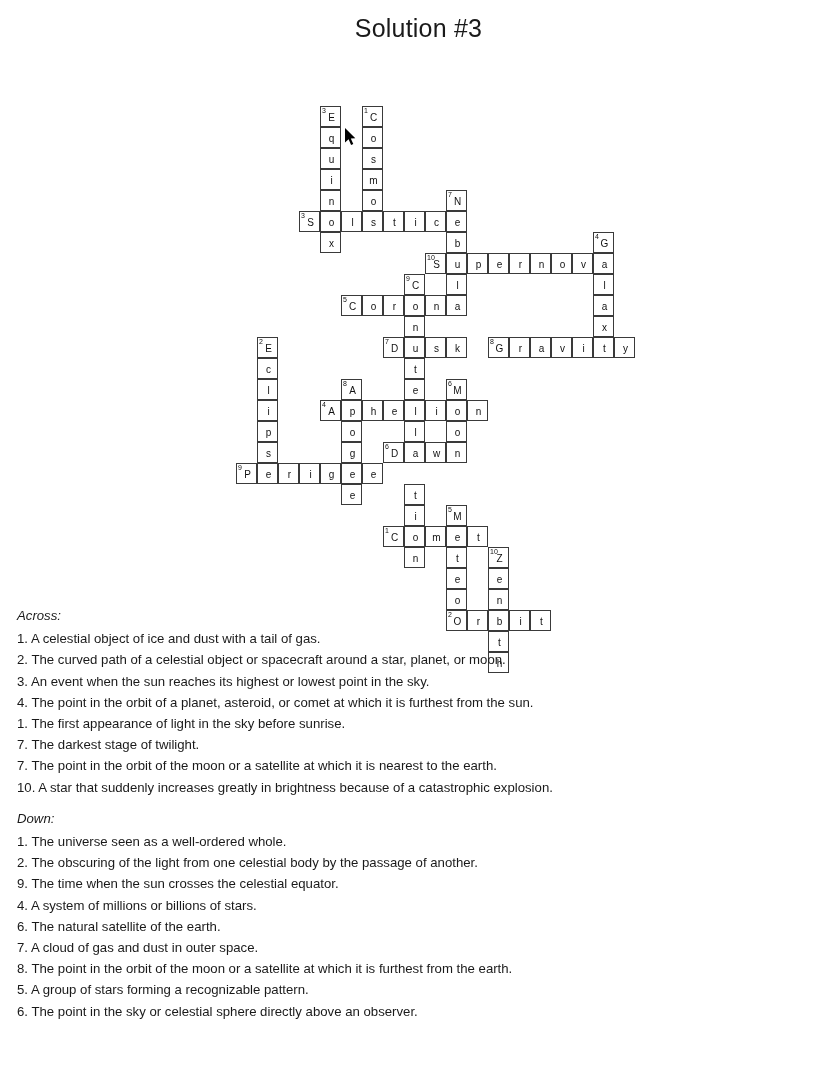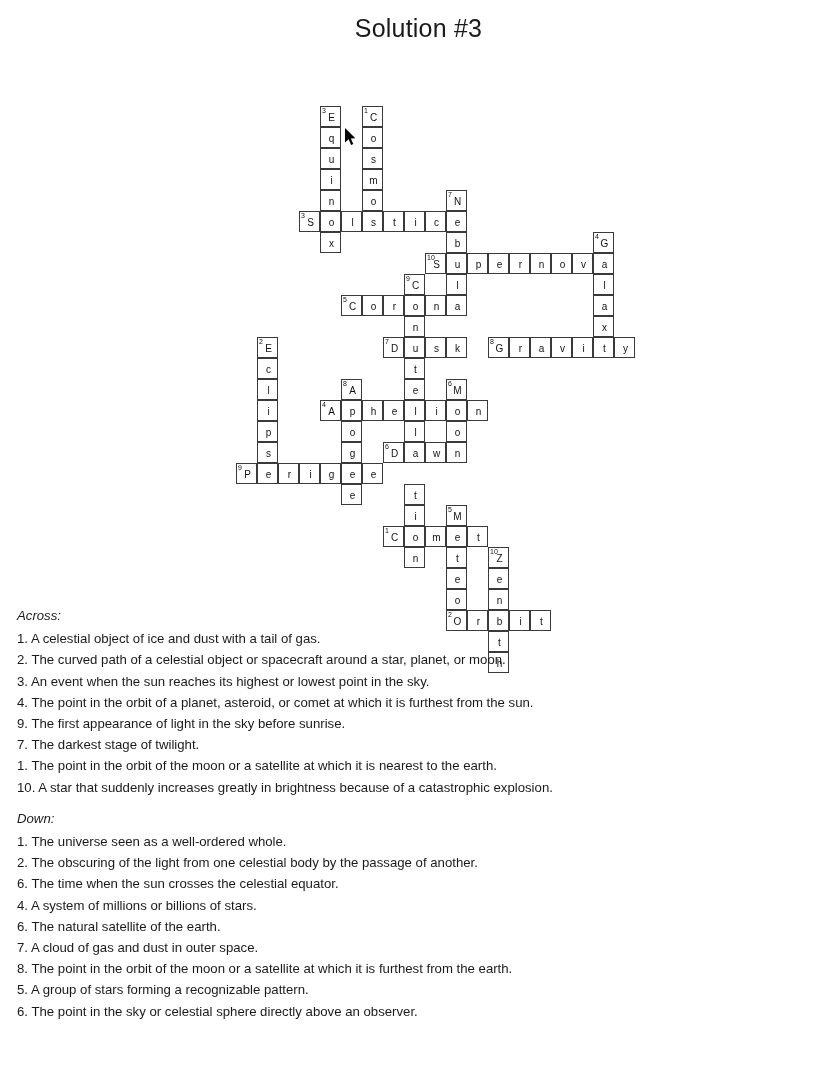--- a/index.html
+++ b/index.html
@@ -452,31 +452,31 @@
   </svg>
 </div>
 
 <div id="clues">
   <div class="clue-head">Across:</div>
   <div id="across-list">
       <div class="clue-line">1. A celestial object of ice and dust with a tail of gas.</div>
       <div class="clue-line">2. The curved path of a celestial object or spacecraft around a star, planet, or moon.</div>
       <div class="clue-line">3. An event when the sun reaches its highest or lowest point in the sky.</div>
       <div class="clue-line">4. The point in the orbit of a planet, asteroid, or comet at which it is furthest from the sun.</div>
-      <div class="clue-line">9. The first appearance of light in the sky before sunrise.</div>
+      <div class="clue-line">1. The first appearance of light in the sky before sunrise.</div>
       <div class="clue-line">7. The darkest stage of twilight.</div>
-      <div class="clue-line">1. The point in the orbit of the moon or a satellite at which it is nearest to the earth.</div>
+      <div class="clue-line">7. The point in the orbit of the moon or a satellite at which it is nearest to the earth.</div>
       <div class="clue-line">10. A star that suddenly increases greatly in brightness because of a catastrophic explosion.</div>
     </div>
   <div class="clue-gap"></div>
   <div class="clue-head">Down:</div>
   <div id="down-list">
       <div class="clue-line">1. The universe seen as a well-ordered whole.</div>
       <div class="clue-line">2. The obscuring of the light from one celestial body by the passage of another.</div>
-      <div class="clue-line">6. The time when the sun crosses the celestial equator.</div>
+      <div class="clue-line">9. The time when the sun crosses the celestial equator.</div>
       <div class="clue-line">4. A system of millions or billions of stars.</div>
       <div class="clue-line">6. The natural satellite of the earth.</div>
       <div class="clue-line">7. A cloud of gas and dust in outer space.</div>
       <div class="clue-line">8. The point in the orbit of the moon or a satellite at which it is furthest from the earth.</div>
       <div class="clue-line">5. A group of stars forming a recognizable pattern.</div>
       <div class="clue-line">6. The point in the sky or celestial sphere directly above an observer.</div>
     </div>
 </div>
 
 </body></html>

